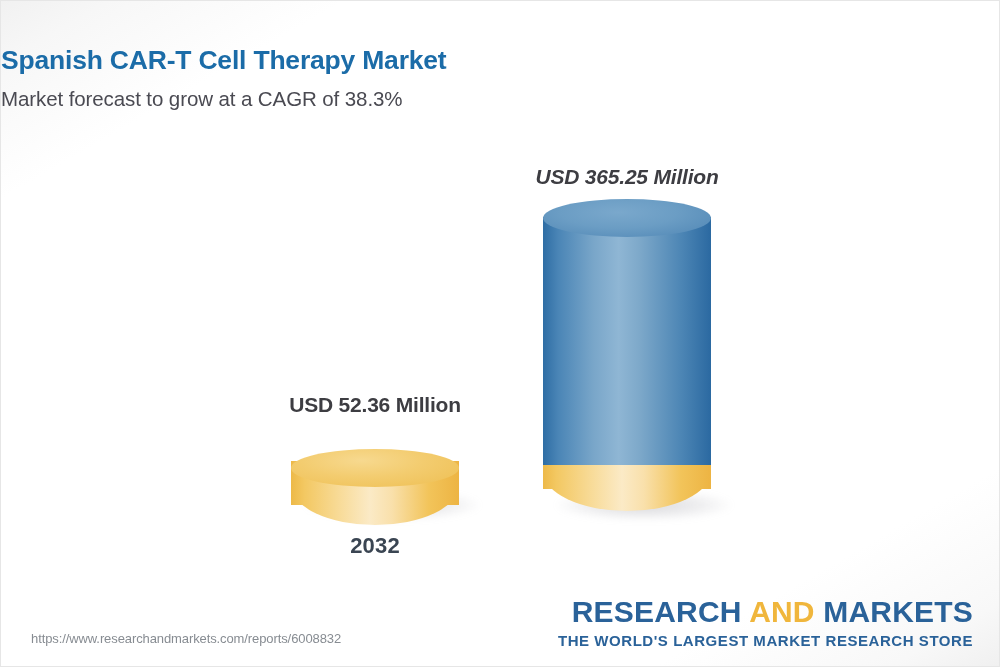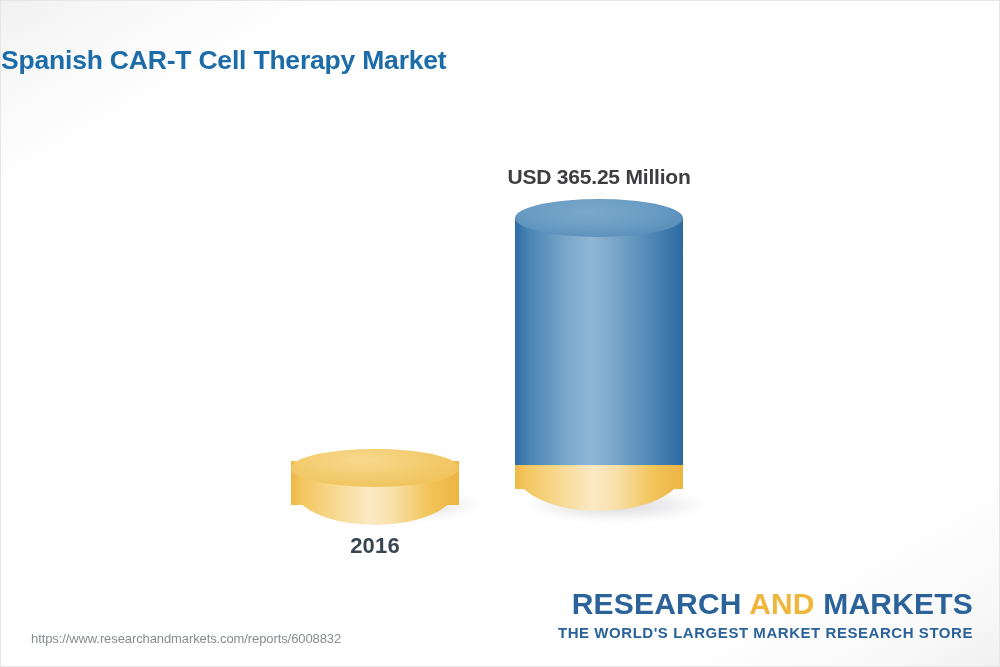--- a/index.html
+++ b/index.html
@@ -134,21 +134,21 @@
     position: absolute;
     left: 30px;
     bottom: 20px;
     font-size: 13px;
     color: #878c92;
     letter-spacing: -0.1px;
   }
   #brand {
     position: absolute;
     right: 26px;
-    bottom: 26px;
+    bottom: 18px;
     text-align: right;
     line-height: 1;
   }
   #brand-name {
     font-size: 30px;
     font-weight: bold;
     color: #2a6299;
     letter-spacing: 0.2px;
     white-space: nowrap;
   }
@@ -162,39 +162,41 @@
     white-space: nowrap;
   }
 </style>
 </head>
 <body>
 
 <div id="canvas">
 
   <div id="header">
     <h1 id="chart-title">Spanish CAR-T Cell Therapy Market</h1>
+    <p id="chart-subtitle">Market forecast to grow at a CAGR of 38.3%</p>
   </div>
 
   <div id="plot">
 
     <div class="bar-group" style="left:278px; top:392px; width:192px; height:172px;">
 
+      <div class="value-label" style="top:0px; left:0;">USD 52.36 Million</div>
 
       <div class="cyl-shadow" style="left:24px; top:96px; width:178px; height:32px;"></div>
 
       <div class="cyl-body gold-body" style="left:12px; top:68px; width:168px; height:44px;"></div>
 
       <div class="cyl-body gold-body" style="left:12px; top:92px; width:168px; height:40px; border-radius:0 0 50% 50% / 0 0 100% 100%;"></div>
 
       <div class="cyl-top gold-top" style="left:12px; top:56px; width:168px; height:38px;"></div>
 
-      <div class="cat-label" style="top:140px; left:0;">2016</div>
+      <div class="cat-label" style="top:140px; left:0;">2032</div>
     </div>
 
-    <div class="bar-group" style="left:502px; top:164px; width:192px; height:400px;">
+    <div class="bar-group" style="left:530px; top:164px; width:192px; height:400px;font-style:italic;">
 
       <div class="value-label" style="top:0px; left:0;">USD 365.25 Million</div>
 
       <div class="cyl-shadow" style="left:24px; top:324px; width:178px; height:32px;"></div>
 
       <div class="cyl-body blue-body" style="left:12px; top:52px; width:168px; height:248px;"></div>
 
       <div class="cyl-body gold-body" style="left:12px; top:300px; width:168px; height:24px;"></div>
       <div class="cyl-body gold-body" style="left:12px; top:306px; width:168px; height:40px; border-radius:0 0 50% 50% / 0 0 100% 100%;"></div>
 

